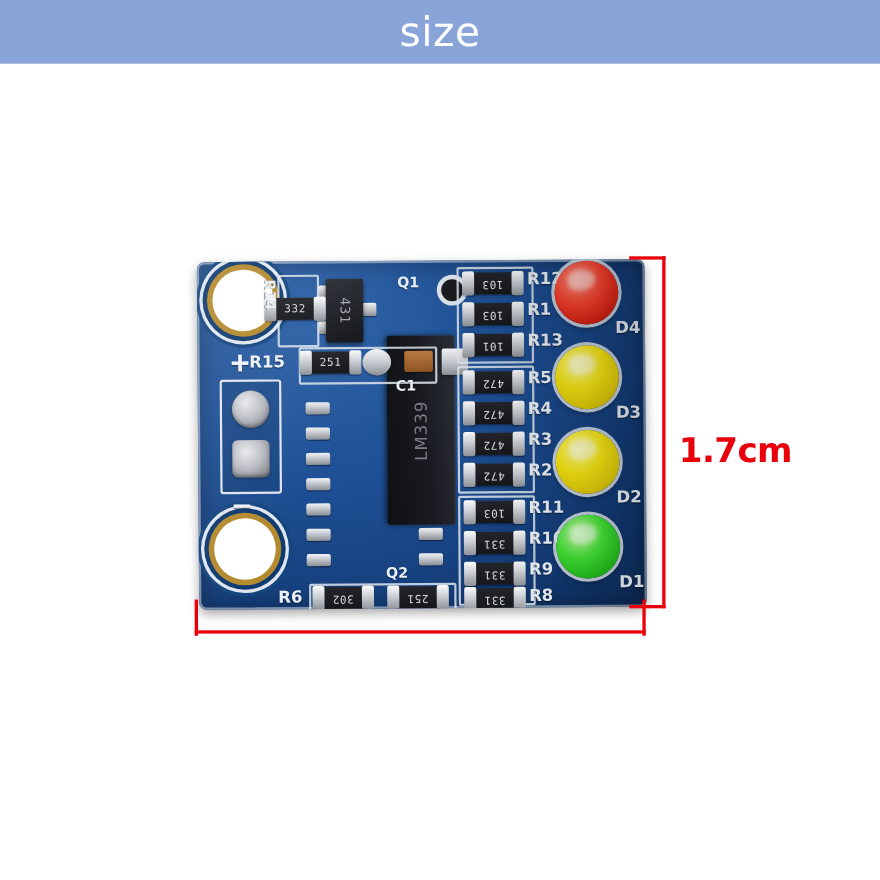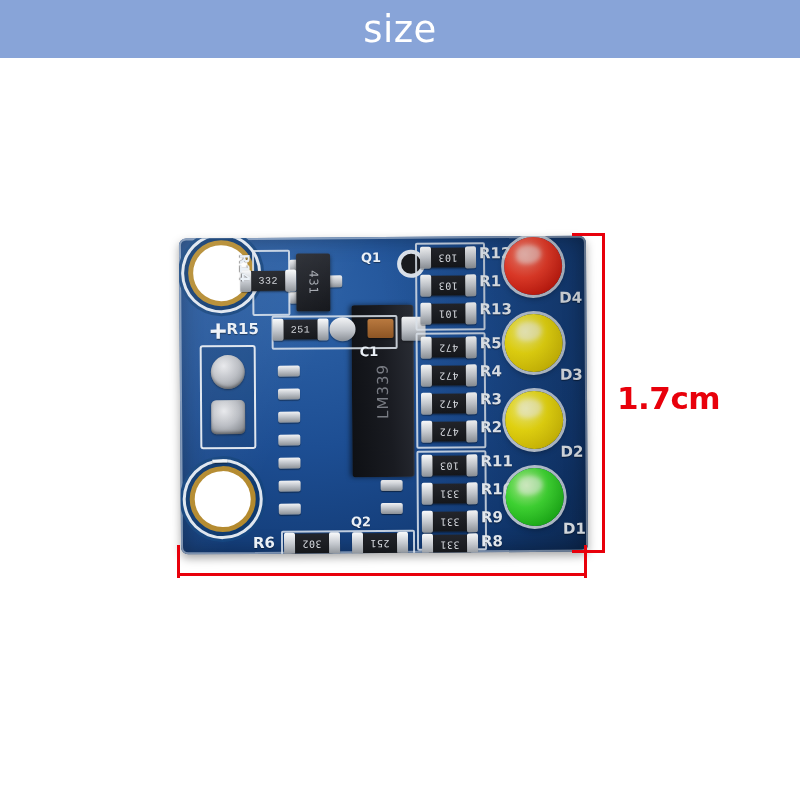--- a/index.html
+++ b/index.html
@@ -197,21 +197,21 @@
   .smd-resistor::after { right: -7px; }
   .smd-code {
     position: relative;
     z-index: 2;
     color: #d6d9de;
     font-size: 10px;
     letter-spacing: 0.5px;
     font-family: "DejaVu Sans Mono", monospace;
     transform: rotate(180deg);
   }
-  .smd-resistor.upright .smd-code { transform: none; font-family: Liberation Mono, monospace; }
+  .smd-resistor.upright .smd-code { transform: none; }
 
   
   .silk-box {
     position: absolute;
     border: 2px solid #dfe6ef;
     border-radius: 2px;
     opacity: 0.85;
   }
 
   
@@ -331,20 +331,21 @@
   }
   .dim-label {
     position: absolute;
     color: #e8000b;
     font-weight: 700;
     font-size: 31px;
     line-height: 1;
     letter-spacing: -0.5px;
     font-family: "DejaVu Sans", sans-serif;
     white-space: nowrap;
+    margin-top: 12px;
   }
 </style>
 </head>
 <body>
 
 <div id="header-banner">
   <div id="header-title">size</div>
 </div>
 
 <div id="photo-stage">

